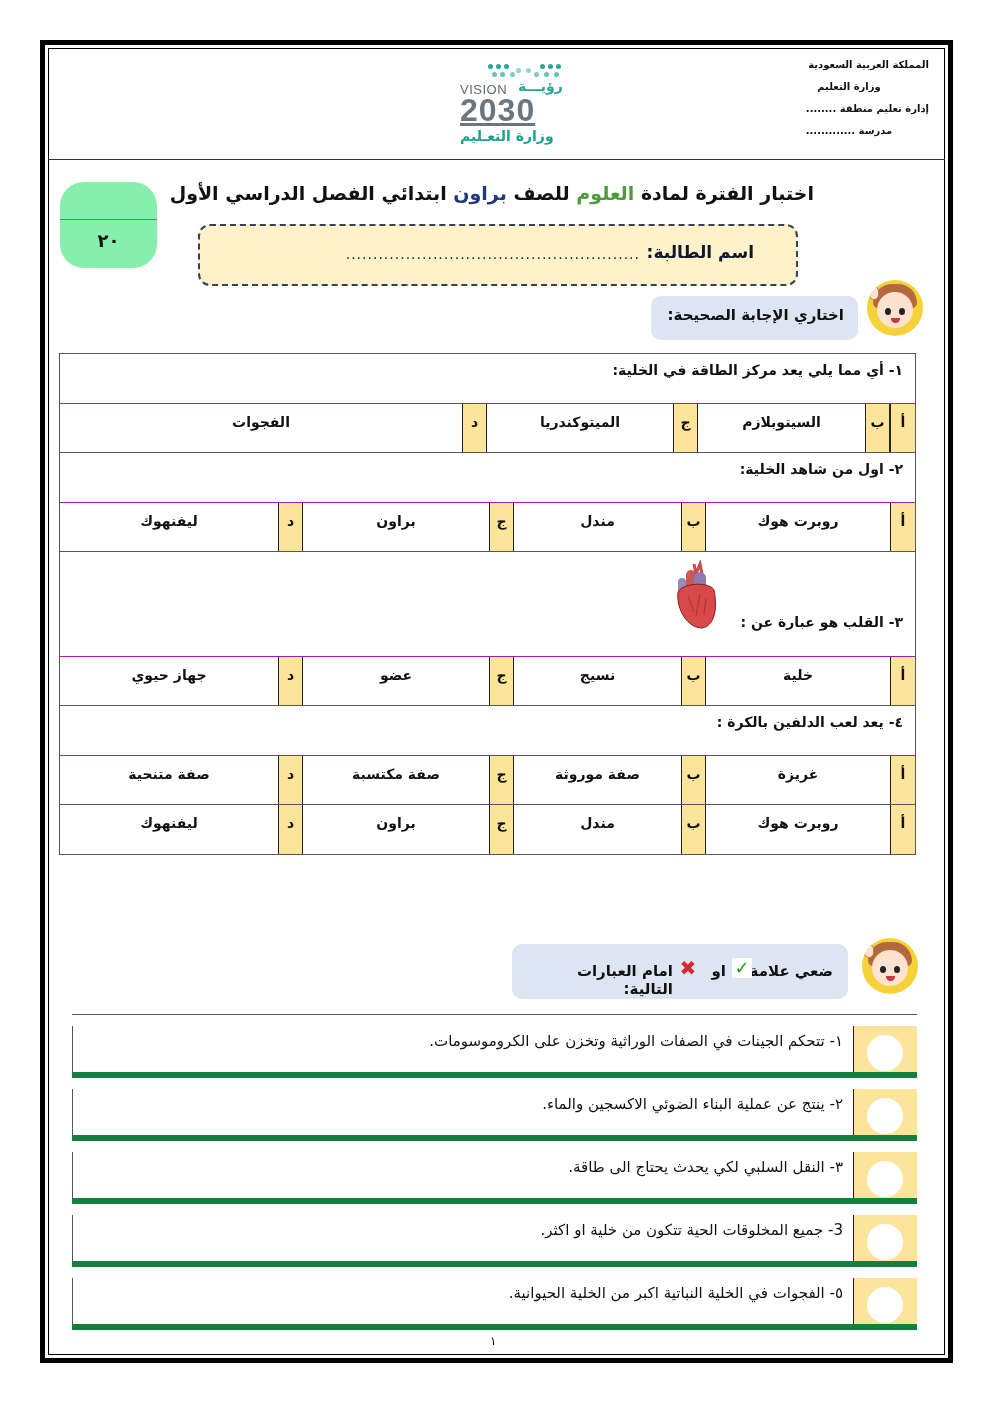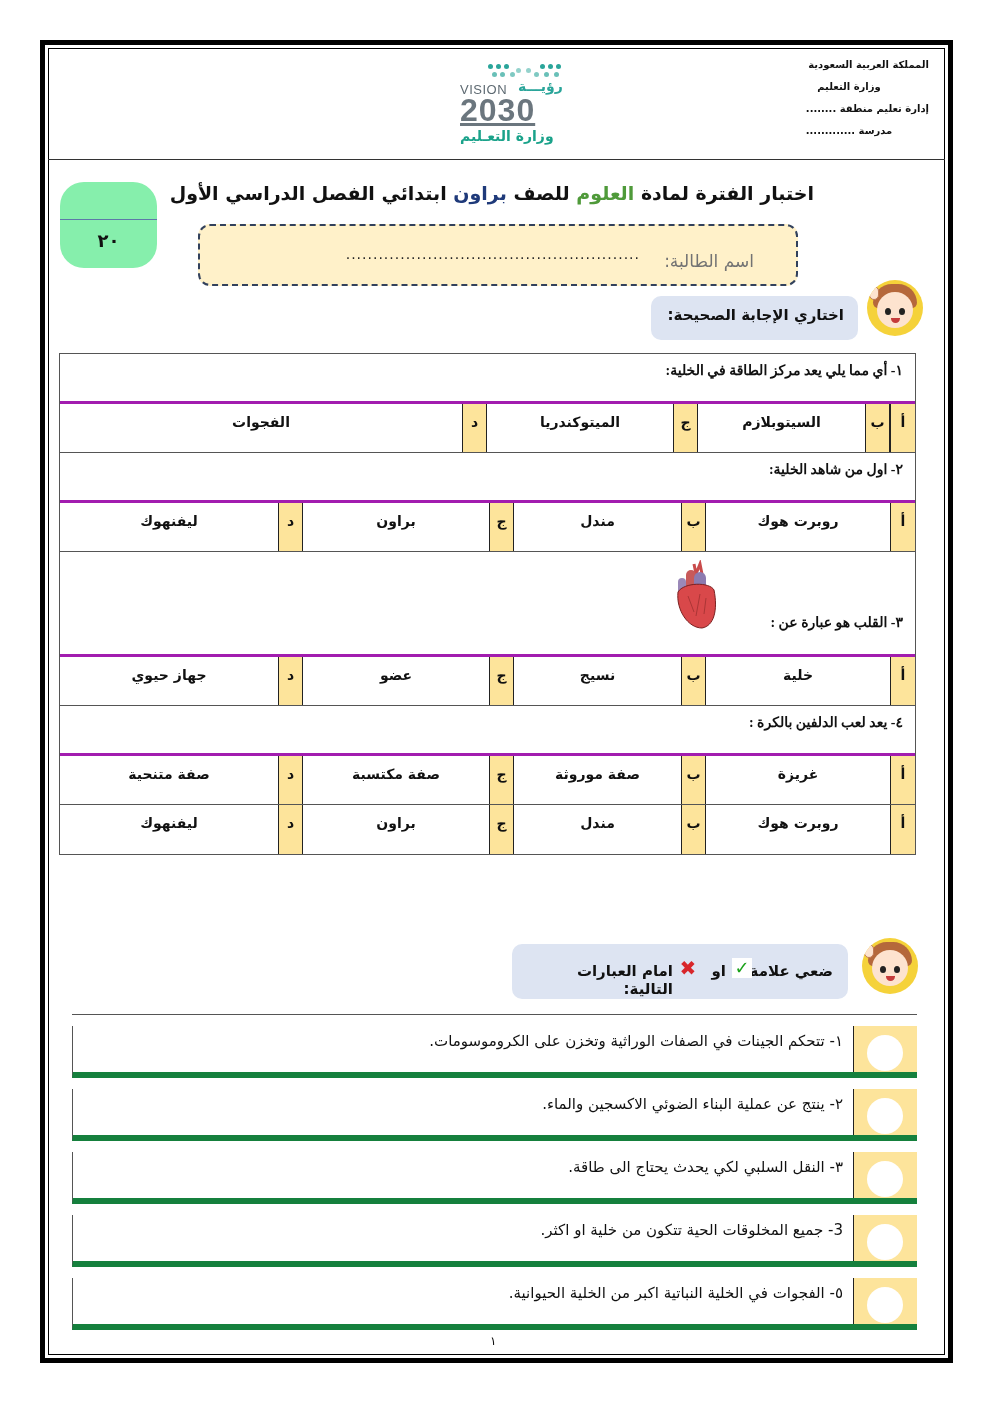--- a/index.html
+++ b/index.html
@@ -27,21 +27,21 @@
   
   .title { position: absolute; right: 178px; top: 182px; font-size: 19px; font-weight: bold; white-space: nowrap; }
   .title .green { color: #4f9a3a; }
   .title .navy { color: #1f3a7a; }
 
   .score-box { position: absolute; left: 60px; top: 182px; width: 97px; height: 86px; background: #86efac; border-radius: 24px; }
   .score-box .line { position: absolute; left: 0; right: 0; top: 37px; border-top: 1.5px solid #5d79a8; }
   .score-box .val { position: absolute; left: 0; right: 0; top: 48px; text-align: center; font-size: 18px; font-weight: bold; }
 
   .name-box { position: absolute; left: 198px; top: 224px; width: 600px; height: 62px; background: #fff1c9; border: 2px dashed #32415c; border-radius: 12px; }
-  .name-box .label { position: absolute; right: 42px; top: 16px; font-size: 17px; font-weight: normal; color: #737373; margin-top: 9px; }
+  .name-box .label { position: absolute; right: 42px; top: 16px; font-size: 17px; font-weight: bold; color: #0f172a; }
   .name-box .dots { position: absolute; right: 156px; top: 20px; font-size: 14px; color: #222; letter-spacing: 1px; }
 
   
   .pill { position: absolute; background: #dde4f2; border-radius: 10px; font-weight: bold; font-size: 15px; color: #111; }
   .pill1 { left: 651px; top: 296px; width: 207px; height: 44px; }
   .pill1 span { position: absolute; right: 14px; top: 10px; }
   .pill2 { left: 512px; top: 944px; width: 336px; height: 55px; }
   .pill2 .t1 { position: absolute; right: 15px; top: 18px; }
   .pill2 .t2 { position: absolute; right: 122px; top: 18px; margin-left: 24px; }
   .pill2 .t3 { position: absolute; right: 175px; top: 18px; margin-left: 44px; }
@@ -52,21 +52,21 @@
   .avatar .face { position: absolute; left: 10px; top: 12px; width: 36px; height: 36px; border-radius: 50%; background: #fde3cf; }
   .avatar .hair { position: absolute; left: 6px; top: 4px; width: 44px; height: 24px; border-radius: 22px 22px 6px 6px; background: #b5683b; }
   .avatar .eye { position: absolute; top: 28px; width: 6px; height: 7px; border-radius: 50%; background: #222; }
   .avatar .mouth { position: absolute; left: 24px; top: 38px; width: 9px; height: 5px; border-radius: 0 0 6px 6px; background: #c53b3b; }
   .avatar .hand { position: absolute; left: 2px; top: 6px; width: 10px; height: 14px; border-radius: 5px; background: #fde3cf; border: 1px solid #c07a55; }
   .avatar1 { left: 867px; top: 280px; }
   .avatar2 { left: 862px; top: 938px; }
 
   
   .mcq { position: absolute; left: 59px; top: 353px; width: 857px; border: 1px solid #555; }
-  .mcq .q { height: 50px; border-bottom: 3px solid #a21caf; position: relative; font-family: Liberation Serif, serif; }
+  .mcq .q { height: 50px; border-bottom: 1px solid #a21caf; position: relative; }
   .mcq .q .qt { position: absolute; right: 12px; top: 8px; font-size: 14px; font-weight: bold; }
   .mcq .q.tall { height: 105px; }
   .mcq .q.tall .qt { top: 62px; }
   .mcq .opts { height: 49px; border-bottom: 1px solid #555; display: flex; flex-direction: row; }
   .mcq .opts:last-child { border-bottom: none; }
   .mcq .letter { width: 25px; background: #fde49b; border-left: 1px solid #222; border-right: 1px solid #222; font-size: 14px; font-weight: bold; text-align: center; padding-top: 10px; }
   .mcq .letter.first { border-right: none; }
   .mcq .ans { flex: 1; font-size: 14px; font-weight: bold; text-align: center; padding-top: 10px; }
   .mcq .ans.a1 { width: 184px; flex: none; }
   .mcq .ans.a2 { width: 167px; flex: none; }

